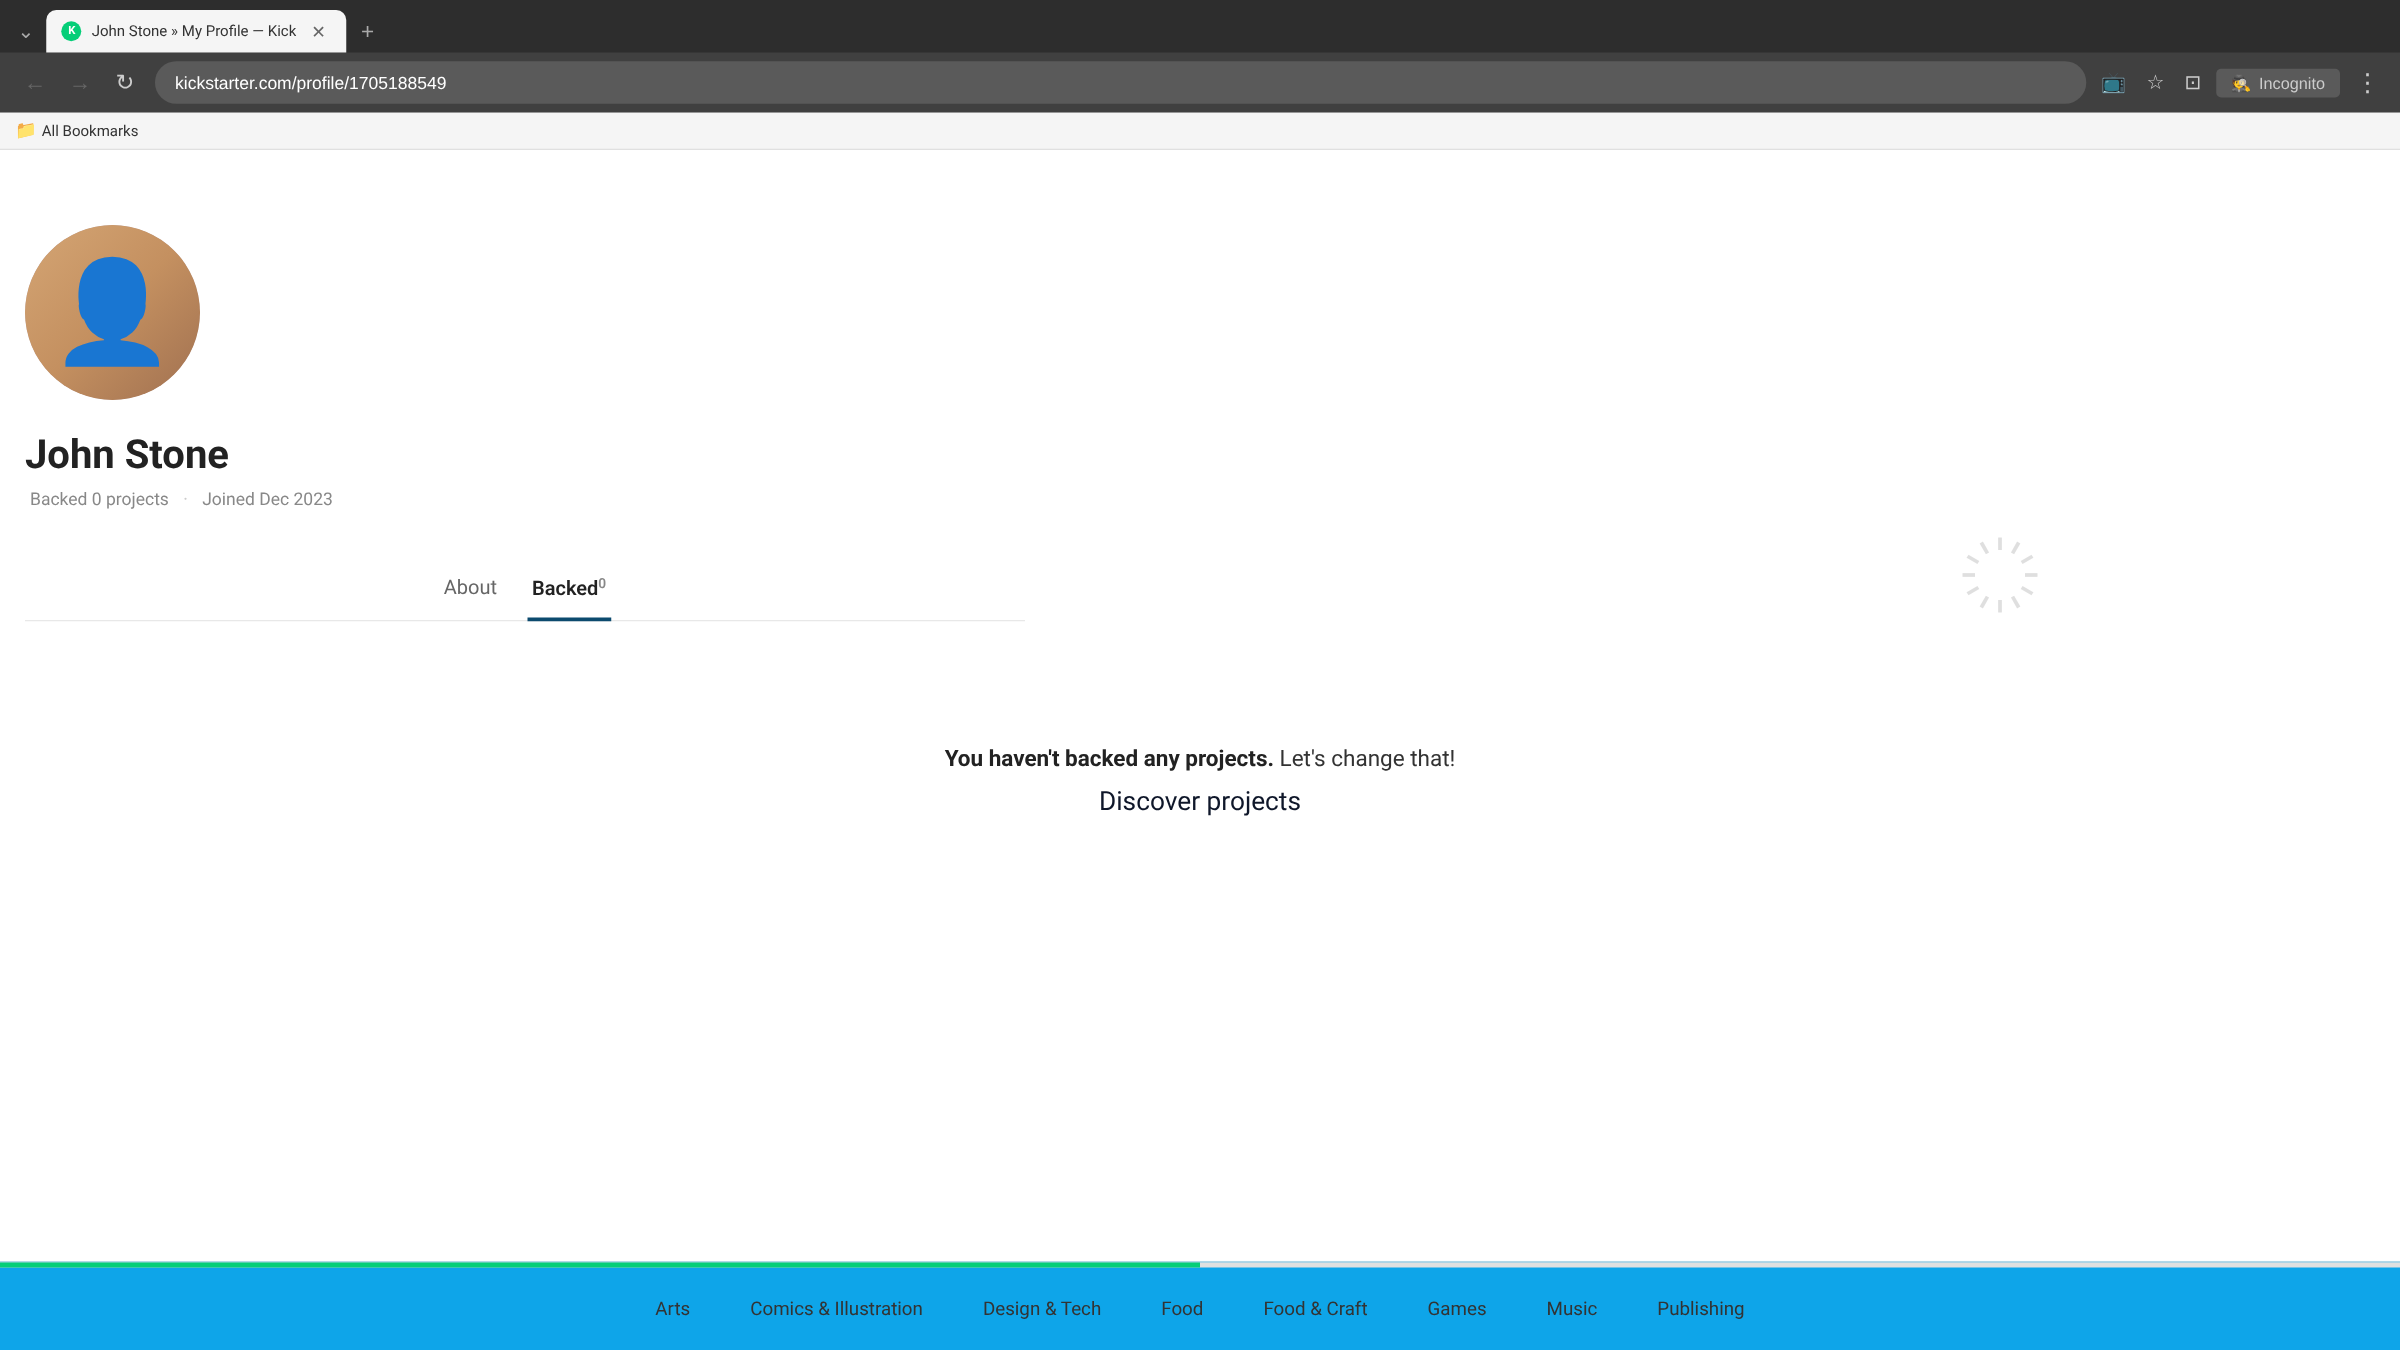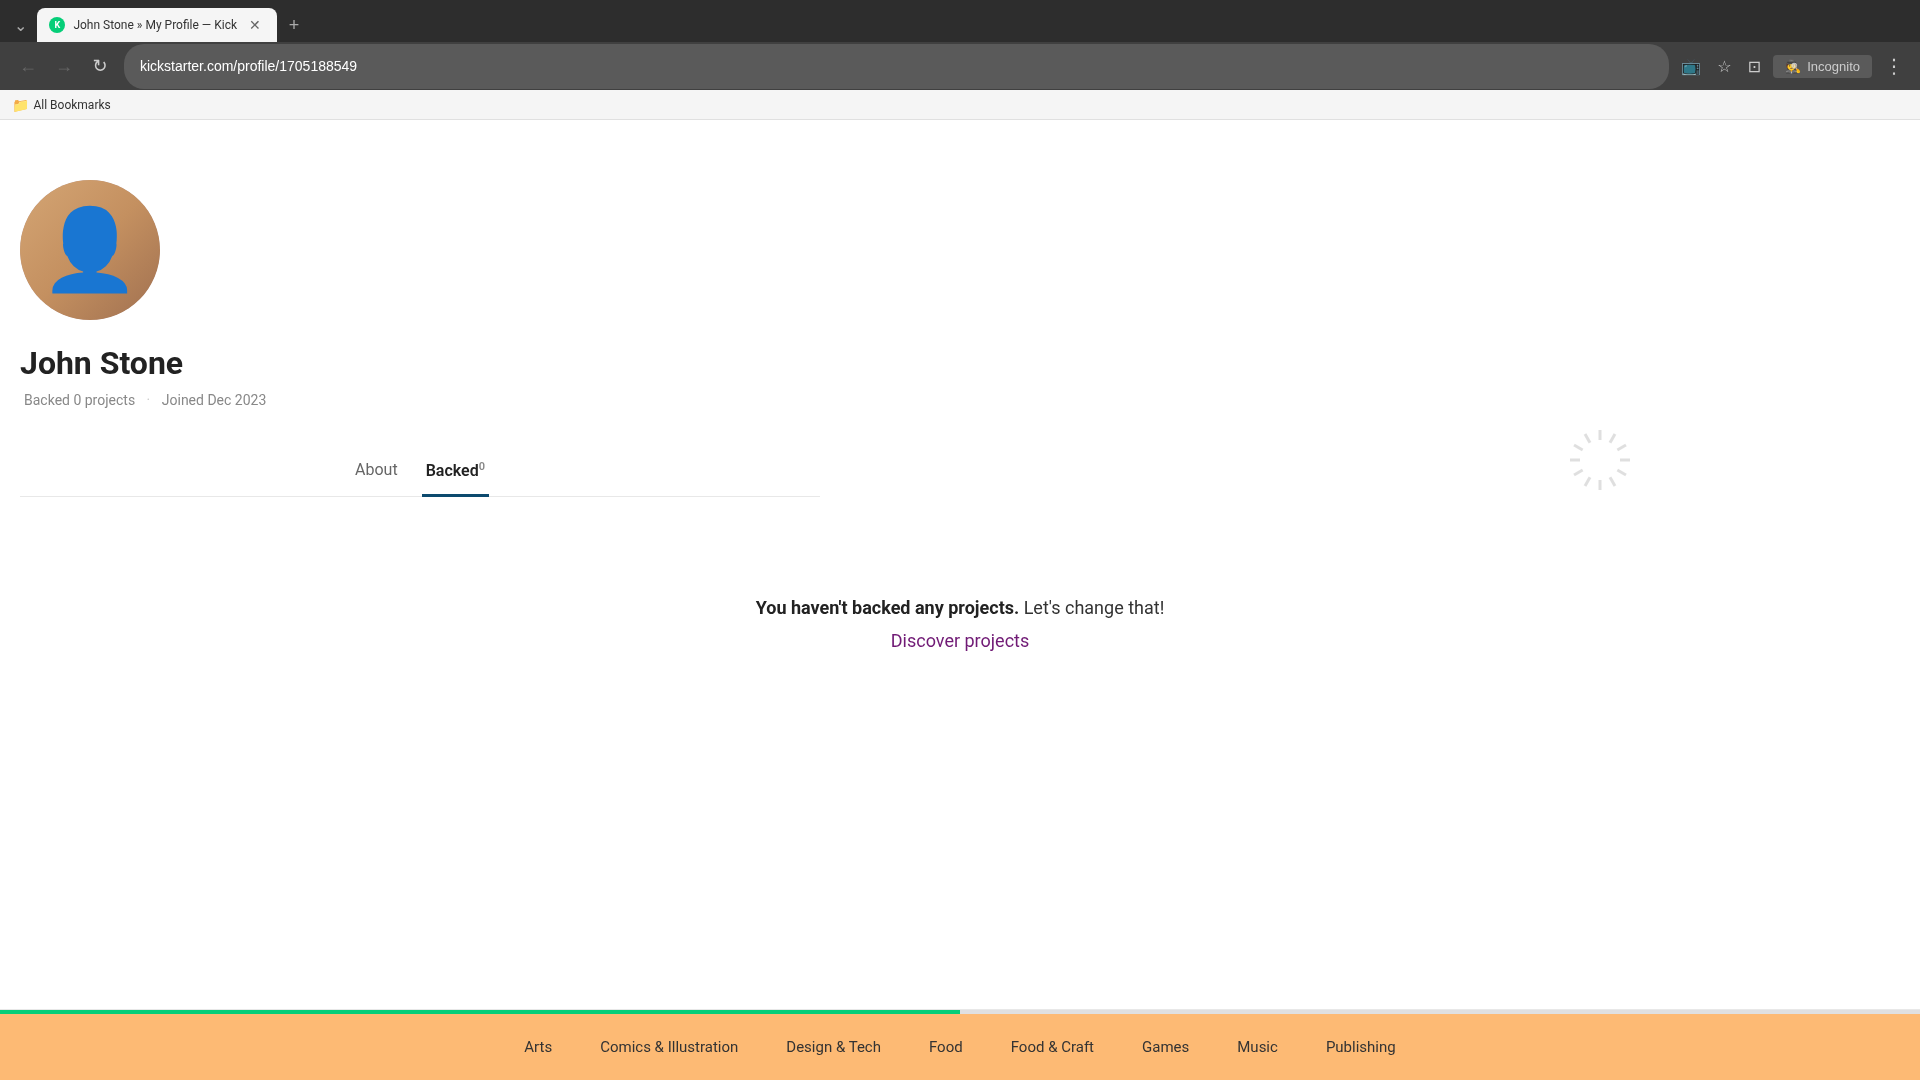--- a/index.html
+++ b/index.html
@@ -119,21 +119,21 @@
     .nav-btn.disabled { color: #666; cursor: default; }
     .url-bar {
       flex: 1;
       background: #5a5a5a;
       border: none;
       border-radius: 20px;
       padding: 6px 16px;
       color: #fff;
       font-size: 14px;
       outline: none;
-      height: 45px;
+      height: 34px;
     }
     .address-icons {
       display: flex;
       align-items: center;
       gap: 8px;
     }
     .addr-icon-btn {
       background: none;
       border: none;
       color: #ccc;
@@ -351,38 +351,38 @@
       text-align: center;
       background: #fff;
     }
     .backed-message {
       font-size: 18px;
       color: #333;
       margin-bottom: 12px;
     }
     .backed-message strong { font-weight: 700; color: #222; }
     .discover-link {
-      font-size: 18px;
-      color: #701a75;
+      font-size: 21px;
+      color: #0f172a;
       text-decoration: none;
       cursor: pointer;
     }
     .category-link {
       font-size: 15px;
       color: #333;
       text-decoration: none;
       cursor: pointer;
       white-space: nowrap;
     }
     .footer-bar {
       position: fixed;
       bottom: 0;
       left: 0;
       width: 100%;
-      background: #fdba74;
+      background: #0ea5e9;
       border-top: 1px solid #e8e8e8;
     }
     .footer-cat-row {
       display: flex;
       align-items: center;
       justify-content: center;
       gap: 48px;
       padding: 24px 40px;
     }
     .footer-progress {

